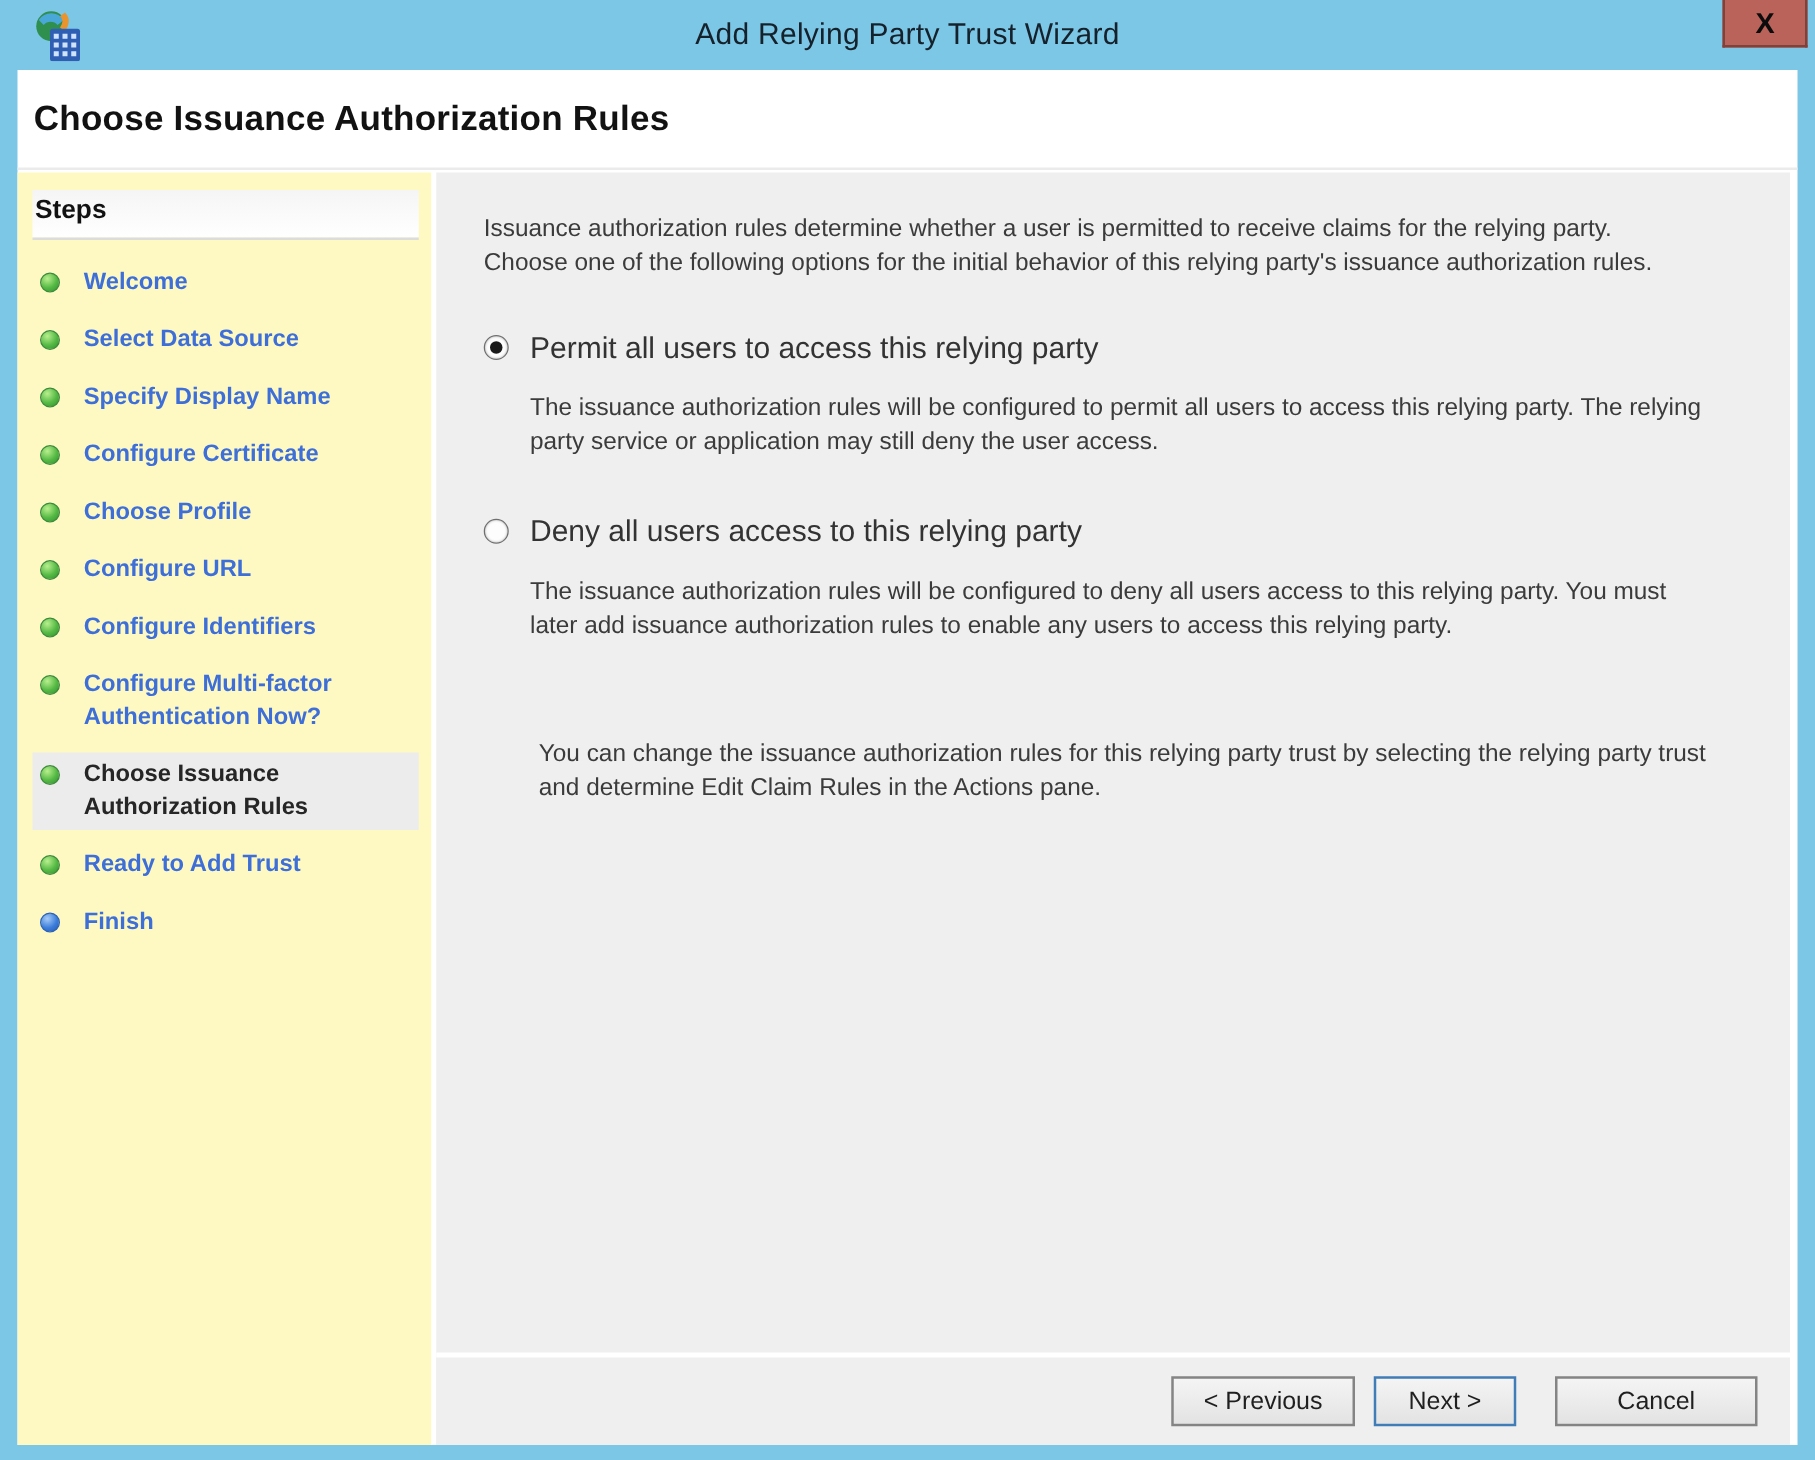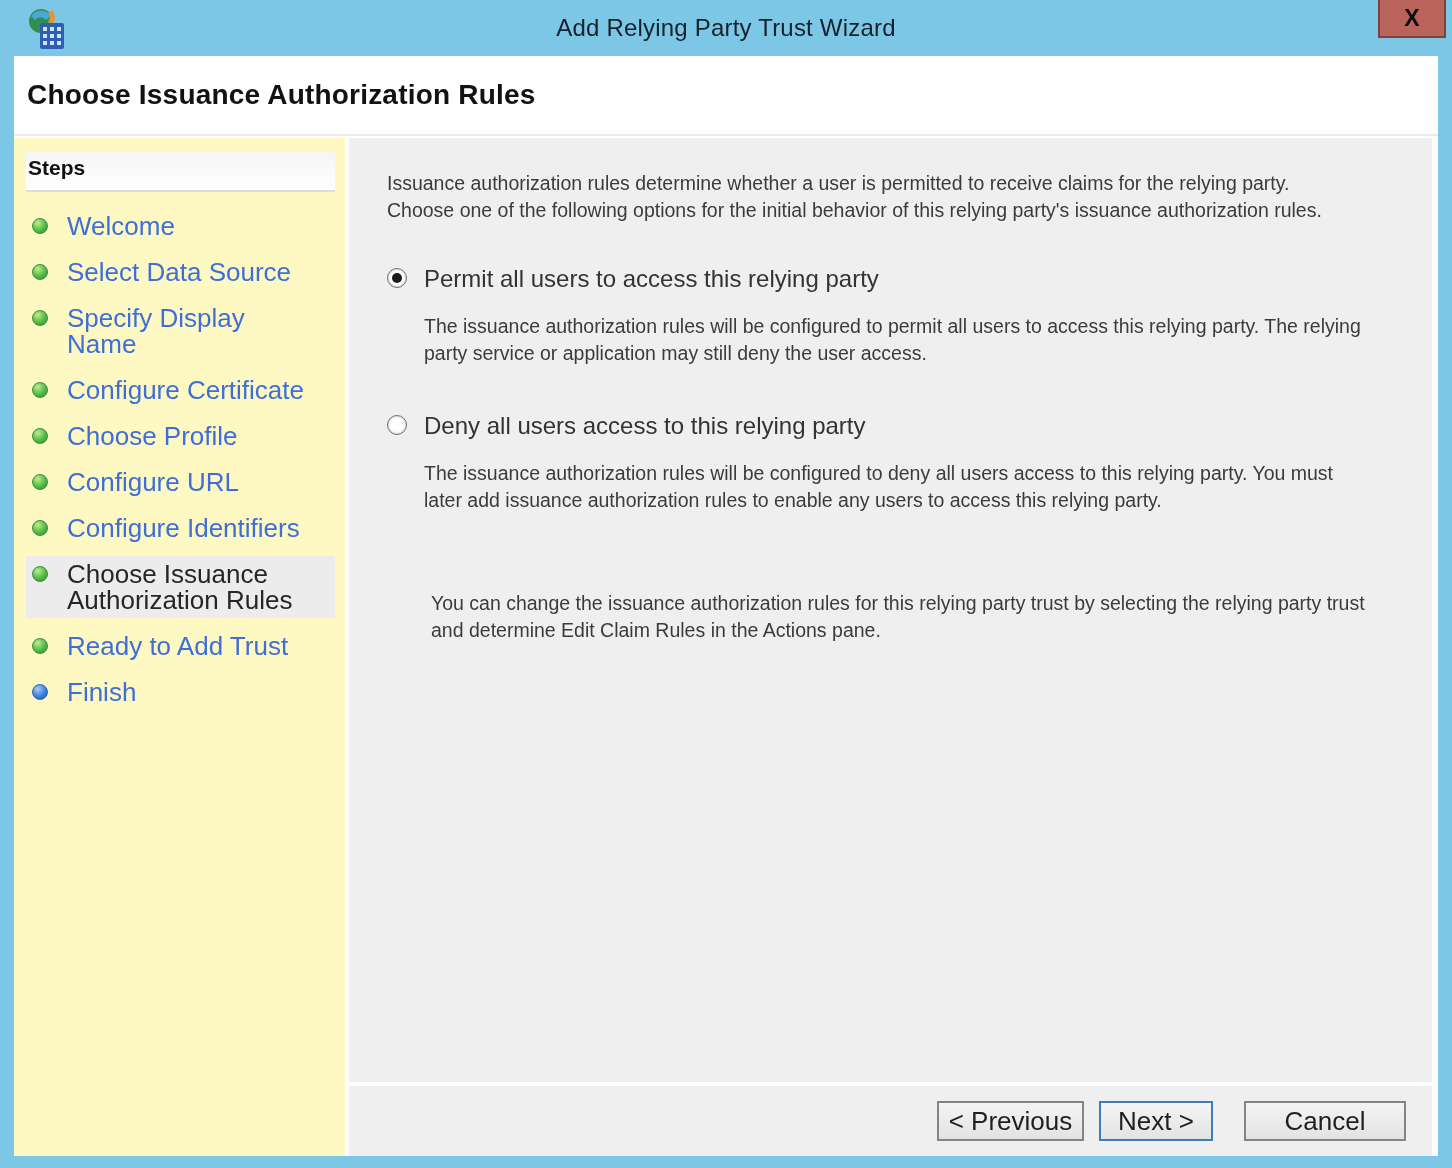--- a/index.html
+++ b/index.html
@@ -24,21 +24,21 @@
 
   .content { position:absolute; top:82px; left:0; right:0; bottom:0; display:flex; }
 
   
   .sidebar { width:331px; flex:0 0 331px; background:#fef9c3; padding:14px 10px 0 12px; }
   .steps-heading { font-size:21px; font-weight:bold; color:#111;
                    padding:4px 0 10px 2px; border-bottom:2px solid #dcdcdc;
                    background:linear-gradient(#f5f5f5, #ffffff); }
   .steps-list { margin-top:16px; }
   .step { display:flex; gap:19px; padding:5px 4px 5px 6px; margin-bottom:10px;
-          font-size:26px; line-height:26px; color:#3e6fd8; }
+          font-size:19px; line-height:26px; color:#3e6fd8;font-weight:bold; }
   .step .label-wrap { max-width:252px; }
   .step.current { background:#ececec; color:#262626; }
   .bullet { width:16px; height:16px; border-radius:50%; margin-top:5px; flex:0 0 16px; }
   .bullet.green { background:radial-gradient(circle at 35% 28%, #b8ef8e, #55b944 55%, #2f8f2f); border:1px solid #3c8a3c; }
   .bullet.blue  { background:radial-gradient(circle at 35% 28%, #a6ccf7, #3d7edb 55%, #2257b0); border:1px solid #2b62b8; }
 
   
   .main { flex:1; background:#f0efef; margin:0 6px 0 4px; position:relative;
           padding:32px 51px 0 38px; color:#3b3b3b; }
   .intro div, .opt-desc div, .note div { font-size:19.5px; line-height:27px; }
@@ -52,21 +52,21 @@
            border-radius:50%; background:#1a1a1a; }
   .opt-label { font-size:24px; line-height:26px; color:#333; }
   .opt-desc { margin:21px 0 0 37px; }
   .option-block + .option-block { margin-top:46px; }
   .note { margin-top:76px;margin-left:44px; }
 
   
   .footer { position:absolute; left:0; right:0; bottom:0; height:74px; background:#f0efef;
             border-top:4px solid #ffffff; display:flex; align-items:center; justify-content:flex-end;
             gap:15px; padding-right:26px; }
-  .btn { height:40px; font-family:"Liberation Sans", sans-serif; font-size:26px; color:#1f1f1f;
+  .btn { height:40px; font-family:"Liberation Sans", sans-serif; font-size:20px; color:#1f1f1f;
          background:linear-gradient(#f4f4f4, #e3e3e3); border:2px solid #848484; cursor:pointer; }
   .btn-previous { width:147px; }
   .btn-next { width:114px; border-color:#3f7cb8; }
   .btn-cancel { width:162px; margin-left:16px; }
 </style>
 </head>
 <body>
 
 <div class="titlebar">
   <svg class="app-icon" viewBox="0 0 40 42">
@@ -123,20 +123,24 @@
           <span class="label-wrap">Choose Profile</span>
         </div>
         <div class="step">
           <span class="bullet green"></span>
           <span class="label-wrap">Configure URL</span>
         </div>
         <div class="step">
           <span class="bullet green"></span>
           <span class="label-wrap">Configure Identifiers</span>
         </div>
+        <div class="step">
+          <span class="bullet green"></span>
+          <span class="label-wrap">Configure Multi-factor Authentication Now?</span>
+        </div>
         <div class="step current">
           <span class="bullet green"></span>
           <span class="label-wrap">Choose Issuance Authorization Rules</span>
         </div>
         <div class="step">
           <span class="bullet green"></span>
           <span class="label-wrap">Ready to Add Trust</span>
         </div>
         <div class="step">
           <span class="bullet blue"></span>

